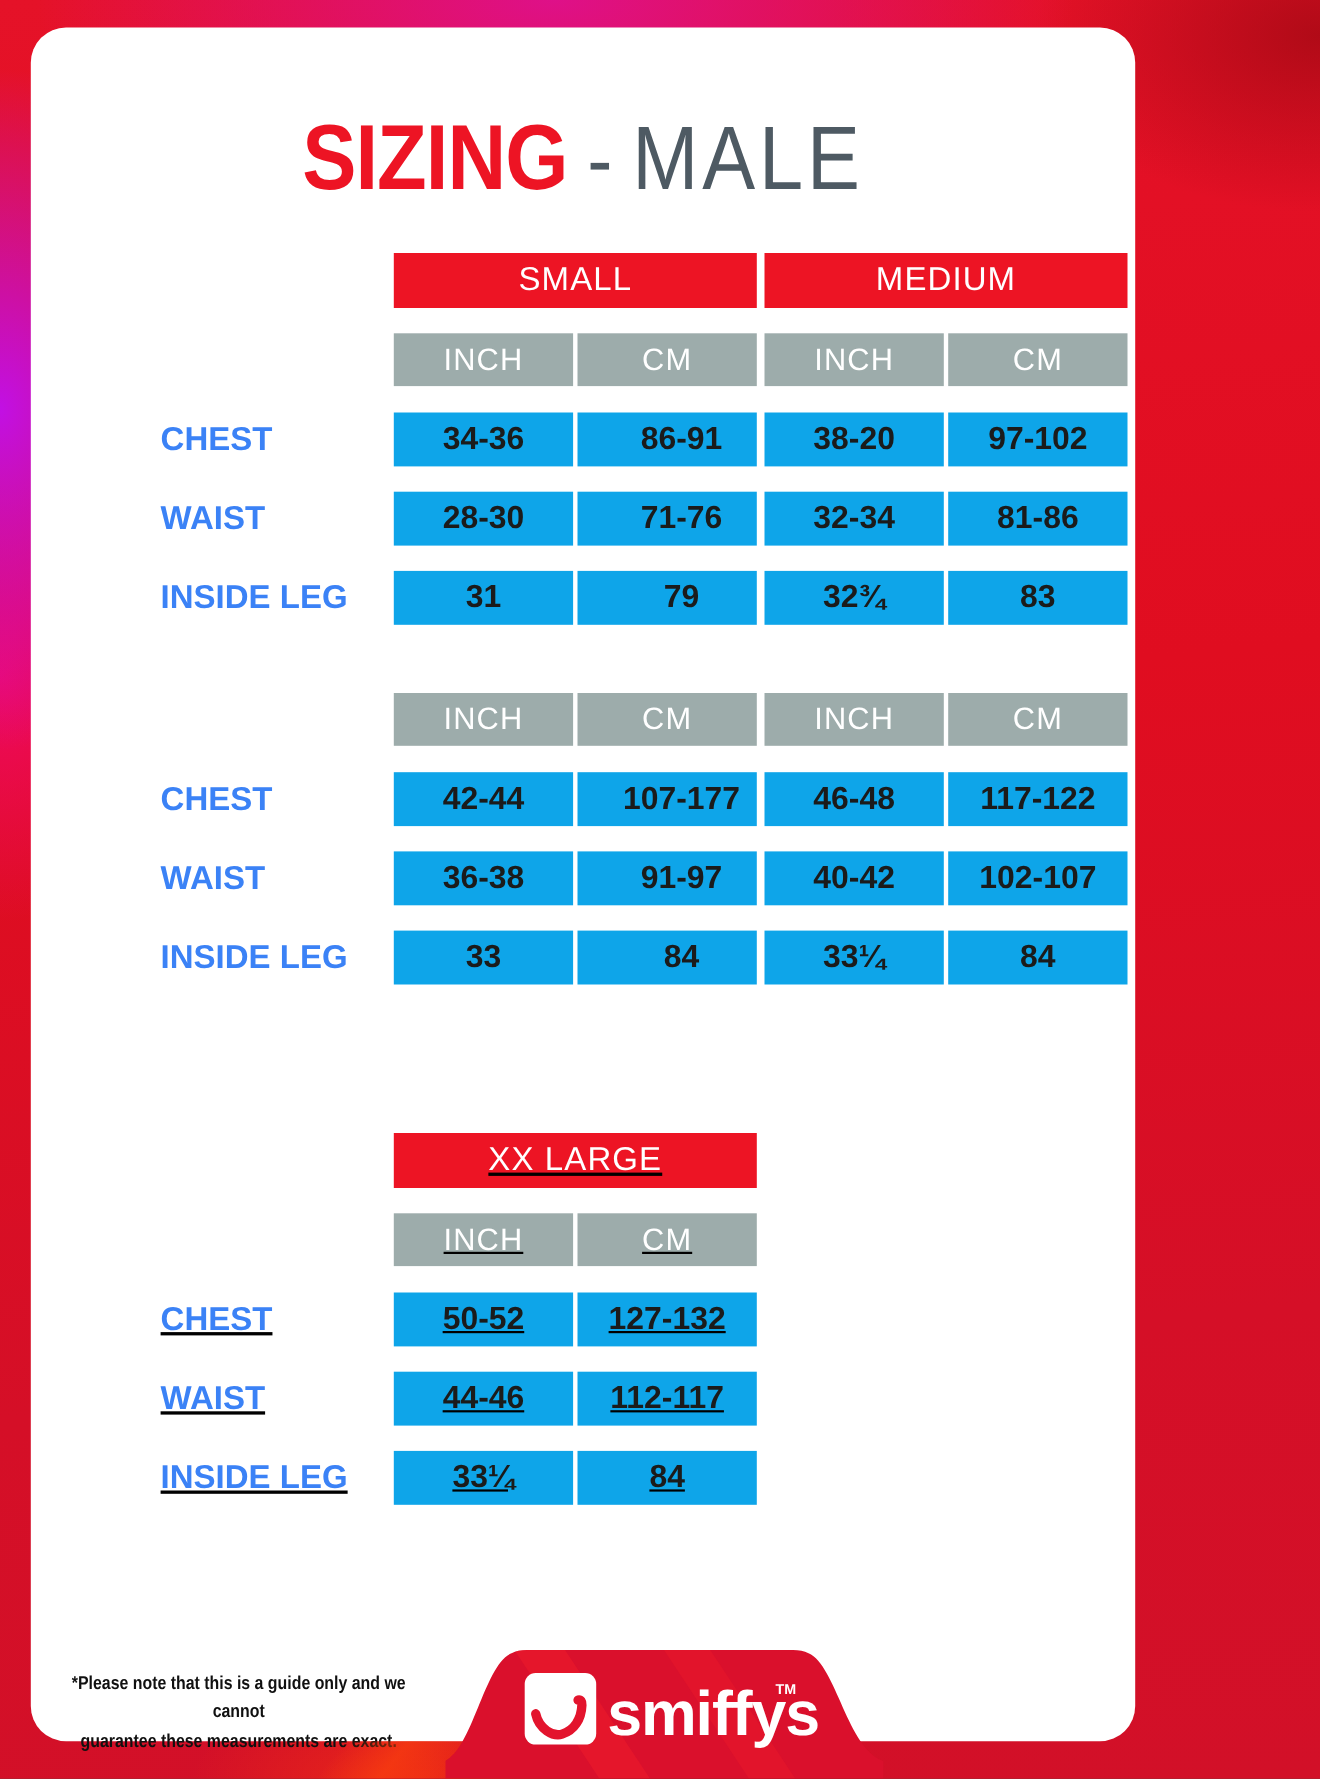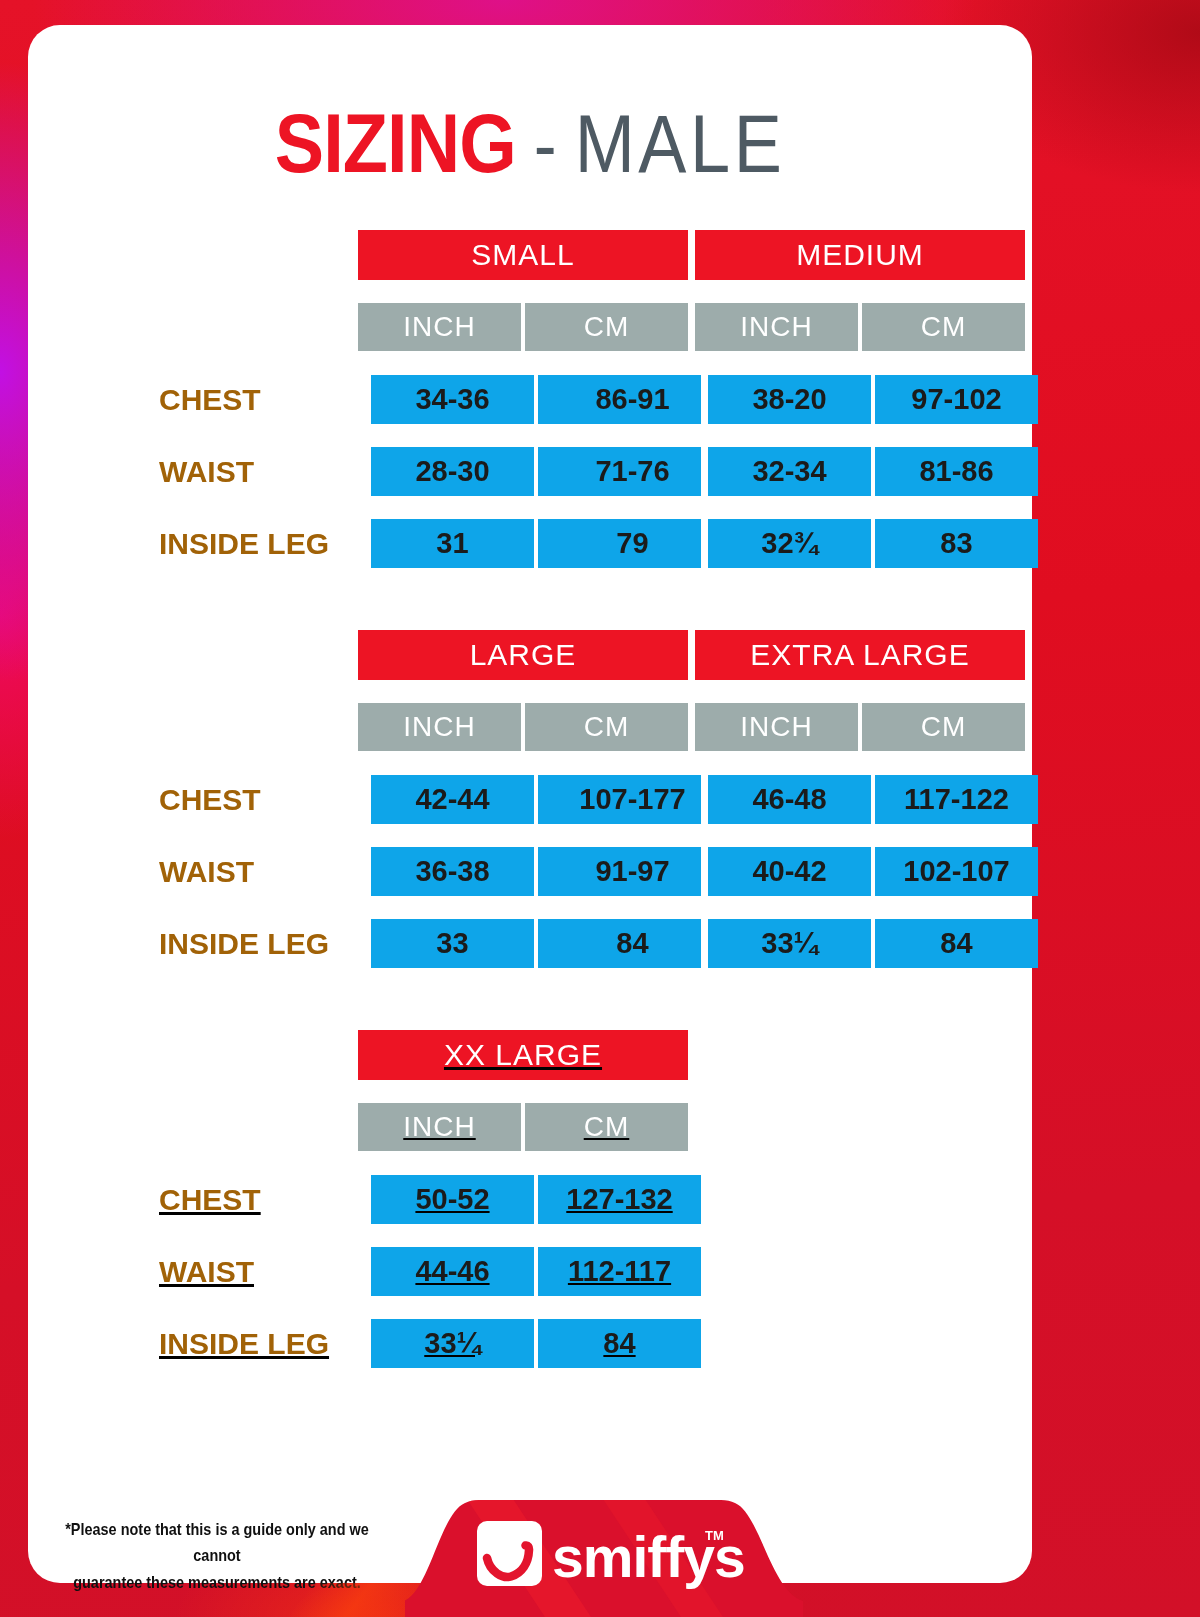--- a/index.html
+++ b/index.html
@@ -46,21 +46,21 @@
     width:163px; height:48px; flex:none; background:#9dacab; color:#fff;
     display:flex; align-items:center; justify-content:center;
     font-size:28px; letter-spacing:1px; margin-right:4px;
   }
   .unit-h.gend { margin-right:7px; }
   .unit-h:last-child { margin-right:0; }
   .data-row { height:49px; margin-bottom:23px; }
   .data-row:last-child { margin-bottom:0; }
   .row-label {
     width:212px; flex:none; display:flex; align-items:center;
-    color:#a16207; font-weight:bold; font-size:30px; letter-spacing:0;margin-left:13px;
+    color:#3b82f6; font-weight:bold; font-size:30px; letter-spacing:0;
   }
   .cell {
     width:163px; height:49px; flex:none; background:#0ea5e9; color:#1b1b1b;
     display:flex; align-items:center; justify-content:center;
     font-size:29px; font-weight:bold; margin-right:4px;
   }
   .cell.gend { margin-right:7px;padding-left:26px; }
   .cell:last-child { margin-right:0; }
   
   .note {
@@ -117,25 +117,20 @@
       <div class="trow data-row">
         <div class="row-label">INSIDE LEG</div>
         <div class="cell">31</div>
         <div class="cell gend">79</div>
         <div class="cell">32¾</div>
         <div class="cell">83</div>
       </div>
     </div>
 
     <div class="size-table t2">
-      <div class="trow size-hrow">
-        <div class="indent"></div>
-        <div class="size-h">LARGE</div>
-        <div class="size-h">EXTRA LARGE</div>
-      </div>
       <div class="trow unit-hrow">
         <div class="indent"></div>
         <div class="unit-h">INCH</div>
         <div class="unit-h gend">CM</div>
         <div class="unit-h">INCH</div>
         <div class="unit-h">CM</div>
       </div>
       <div class="trow data-row">
         <div class="row-label">CHEST</div>
         <div class="cell">42-44</div>

